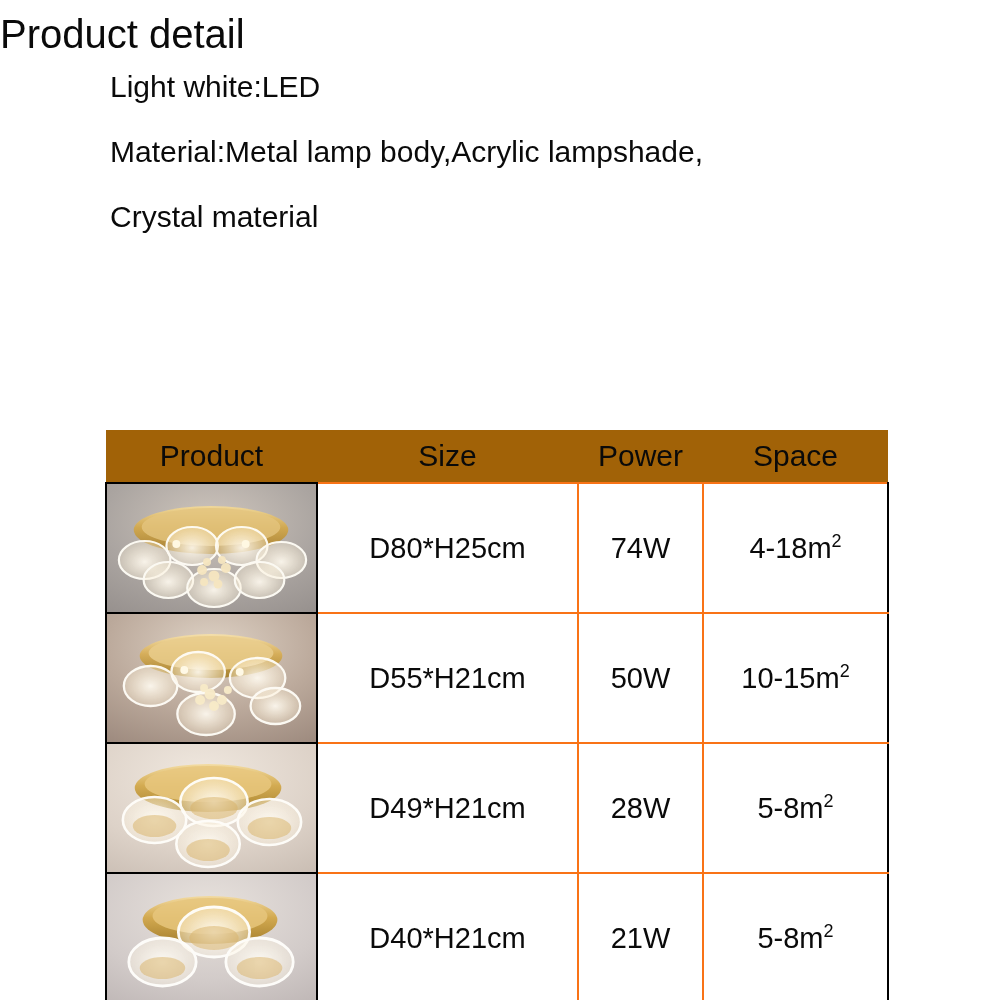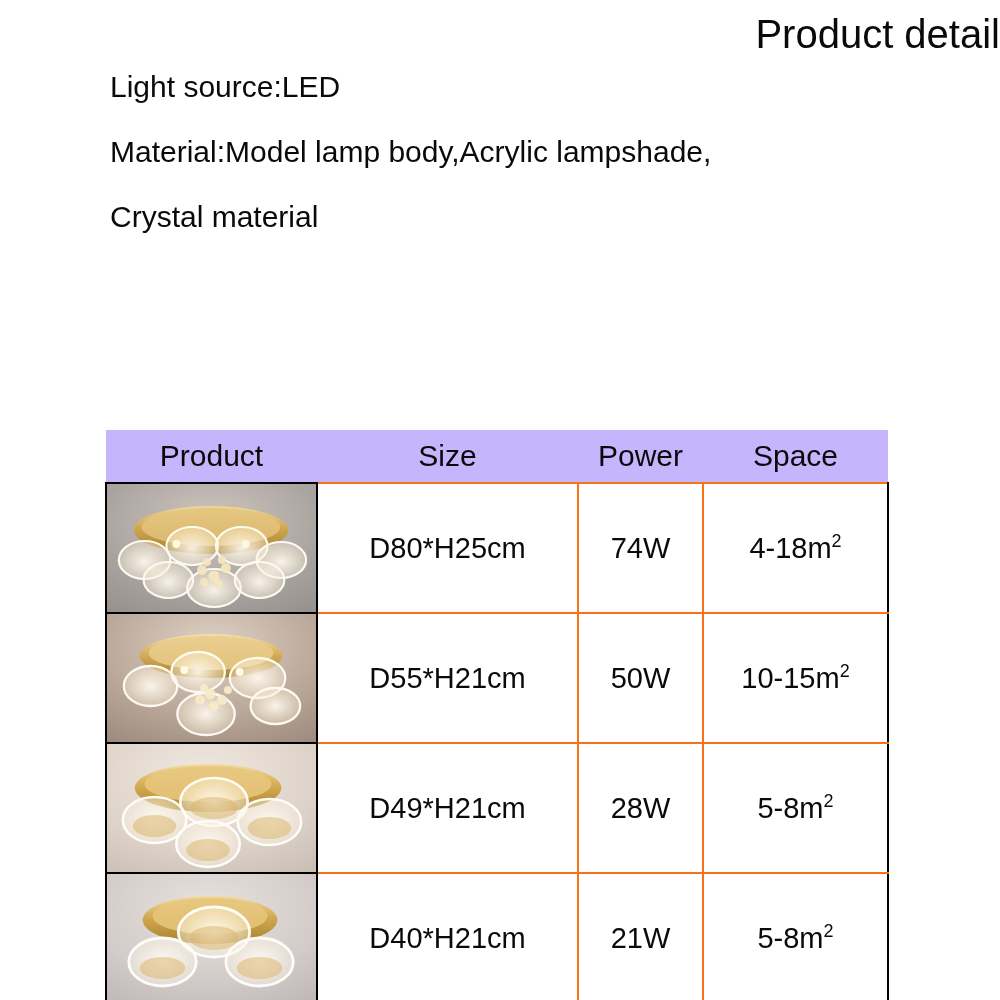--- a/index.html
+++ b/index.html
@@ -11,21 +11,21 @@
     width: 1000px;
     height: 1000px;
     font-family: "Liberation Sans", sans-serif;
     color: #000000;
     overflow: hidden;
     position: relative;
   }
 
   
   .page-title {
-    text-align: right;
+    text-align: left;
     font-size: 40px;
     font-weight: 400;
     line-height: 1;
     padding-top: 14px;
     letter-spacing: 0px;
     color: #0a0a0a;
   }
 
   
   .spec-list {
@@ -52,21 +52,21 @@
     border-collapse: collapse;
     table-layout: fixed;
     width: 782px;
   }
   table.spec-table col.c-product { width: 211px; }
   table.spec-table col.c-size    { width: 261px; }
   table.spec-table col.c-power   { width: 125px; }
   table.spec-table col.c-space   { width: 185px; }
 
   thead th {
-    background: #c4b5fd;
+    background: #a16207;
     font-size: 30px;
     font-weight: 400;
     height: 52px;
     text-align: center;
     vertical-align: middle;
     border: none;
     color: #0a0a0a;
     padding: 0;
   }
 
@@ -104,22 +104,22 @@
     overflow: hidden;
   }
   .photo svg { display: block; width: 100%; height: 100%; }
 </style>
 </head>
 <body>
 
 <div class="page-title">Product detail</div>
 
 <ul class="spec-list">
-  <li class="spec-line">Light source:LED</li>
-  <li class="spec-line">Material:Model lamp body,Acrylic lampshade,</li>
+  <li class="spec-line">Light white:LED</li>
+  <li class="spec-line">Material:Metal lamp body,Acrylic lampshade,</li>
   <li class="spec-line">Crystal material</li>
 </ul>
 
 <div class="spec-table-wrap">
   <table class="spec-table">
     <colgroup>
       <col class="c-product">
         <col class="c-size">
         <col class="c-power">
         <col class="c-space">

